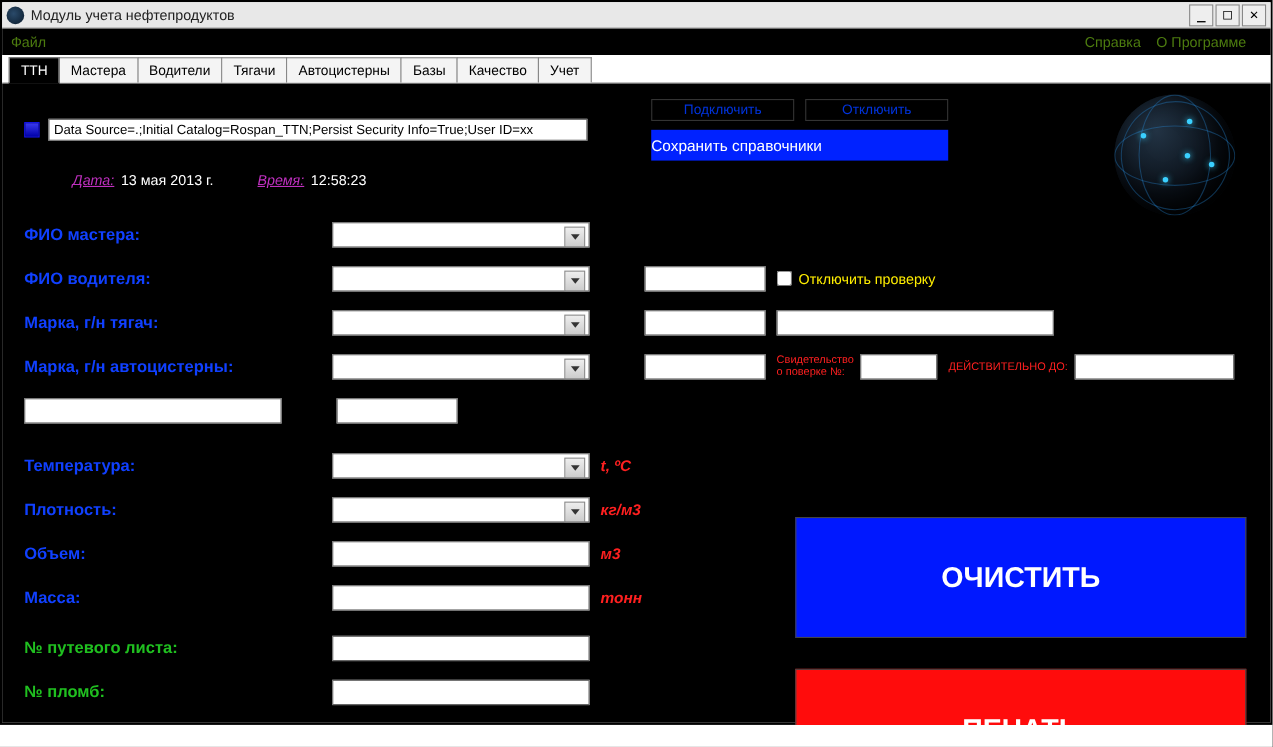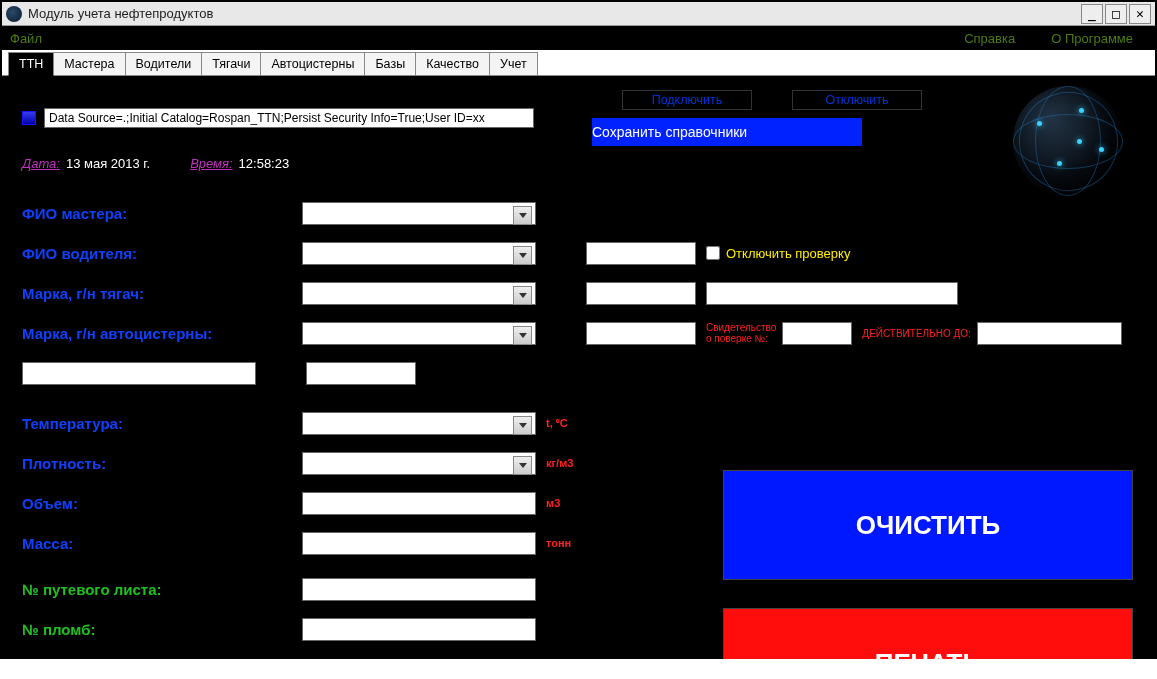--- a/index.html
+++ b/index.html
@@ -9,57 +9,57 @@
 
 .titlebar { height: 24px; background: #e8e8e8; border-bottom: 1px solid #999; display: flex; align-items: center; padding: 0 4px; }
 .titlebar .icon { width: 16px; height: 16px; background: radial-gradient(circle at 40% 40%, #2a4a6a, #0a1a2a); border-radius: 50%; margin-right: 6px; }
 .titlebar .title { flex: 1; color: #222; font-size: 13px; }
 .winbtns { display: flex; gap: 2px; }
 .winbtn { width: 22px; height: 20px; background: #eee; border: 1px solid #888; display: flex; align-items: center; justify-content: center; font-size: 13px; font-weight: bold; cursor: pointer; font-family: monospace; }
 
 .menubar { height: 24px; background: #000; display: flex; align-items: center; padding: 0 8px; color: #4d7c0f; font-size: 13px; }
 .menubar .mleft { flex: 1; }
 .menubar span { margin-right: 14px; cursor: pointer; }
-.menubar .mright { display: flex; gap: 22px; }
+.menubar .mright { display: flex; }
 
 .tabs { height: 26px; background: #fff; display: flex; align-items: flex-end; padding-left: 6px; border-bottom: 1px solid #888; }
 .tab { padding: 4px 10px; border: 1px solid #888; border-bottom: none; background: #f4f4f4; font-size: 12.5px; cursor: pointer; position: relative; margin-right: -1px; }
 .tab.active { background: #000; color: #fff; z-index: 2; border-bottom: 1px solid #000; margin-bottom: -1px; text-align: center; }
 
 .content { flex: 1; background: #000; padding: 14px 20px 0px 20px; position: relative; color: #fff; }
 
 .ds-row { display: flex; align-items: center; gap: 8px; }
 .small-icon { width: 14px; height: 14px; background: linear-gradient(#3a3aee,#0101aa); border: 1px solid #1515ff; }
 .ds-input { background: #fff; color: #000; border: 1px solid #666; padding: 2px 4px; font-size: 12px; width: 490px; height: 20px; }
 
-.linkbtn { width: 130px; text-align: center; color: #0033dd; border: 1px solid #333; padding: 2px 0; font-size: 12.5px; cursor: pointer; background: #000; margin-left: 30px; }
+.linkbtn { width: 130px; text-align: center; color: #0033dd; border: 1px solid #333; padding: 2px 0; font-size: 12.5px; cursor: pointer; background: #000; }
 .savebtn { width: 270px; background: #0022ff; color: #fff; text-align: left; padding: 6px 0; font-size: 14px; cursor: pointer; border: none; }
 
-.datetime { display: flex; gap: 40px; margin-top: 10px; font-size: 13px; }
+.datetime { display: flex; gap: 40px; margin-top: 10px; font-size: 13px; margin-left: 44px; }
 .datetime .dl { color: #c030c0; text-decoration: underline; font-style: italic; margin-right: 6px; }
 
 .form-area { margin-top: 22px; }
 .form-row { display: flex; align-items: center; height: 40px; }
 .form-label { width: 280px; font-weight: bold; font-size: 15px; }
 .blue-label { color: #1040ff; }
 .green-label { color: #20c020; }
 
 .combo { width: 234px; height: 23px; background: #fff; border: 1px solid #666; display: flex; align-items: center; position: relative; }
 .combo::after { content: ""; position: absolute; right: 3px; top: 3px; width: 17px; height: 17px; background: linear-gradient(#eee,#ccc); border: 1px solid #888; }
 .combo::before { content: ""; position: absolute; right: 8px; top: 10px; border-left: 4px solid transparent; border-right: 4px solid transparent; border-top: 5px solid #333; z-index: 2; }
 
 .txt { height: 23px; background: #fff; border: 1px solid #666; }
 .txt-110 { width: 110px; }
 .txt-234 { width: 234px; }
 .txt-250 { width: 252px; }
 .txt-70 { width: 70px; }
 .txt-145 { width: 145px; }
 
 .col2 { margin-left: 50px; }
-.unit { color: #ff2020; font-size: 11px; margin-left: 10px; font-weight: bold; }
+.unit { color: #ff2020; font-size: 14px; margin-left: 10px; font-weight: bold; font-style: italic; }
 
 .chk-row { display: flex; align-items: center; gap: 6px; }
 .chk { width: 14px; height: 14px; }
 .chk-label { color: #ffee00; font-size: 13px; }
 
 .svid { color: #ff2020; font-size: 10px; line-height: 11px; margin: 0 6px 0 10px; }
 .deistv { color: #ff2020; font-size: 10px; margin-right: 6px; }
 
 .bigbtn { width: 410px; height: 110px; color: #fff; font-size: 26px; font-weight: bold; display: flex; align-items: center; justify-content: center; cursor: pointer; border: 1px solid #444; }
 .clear-btn { background: #0018ff; }

